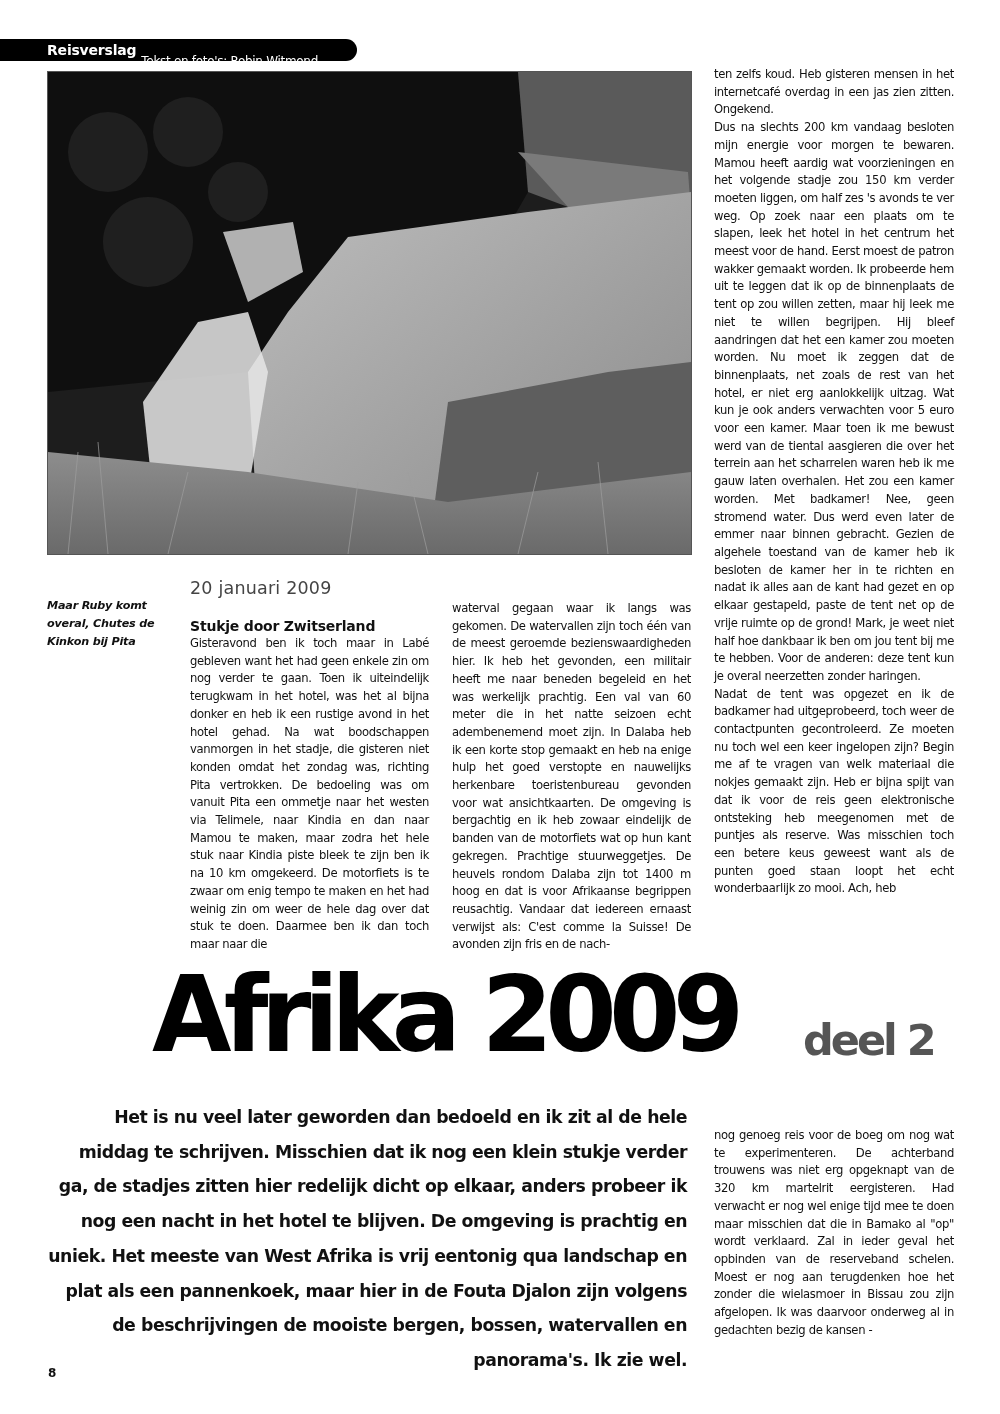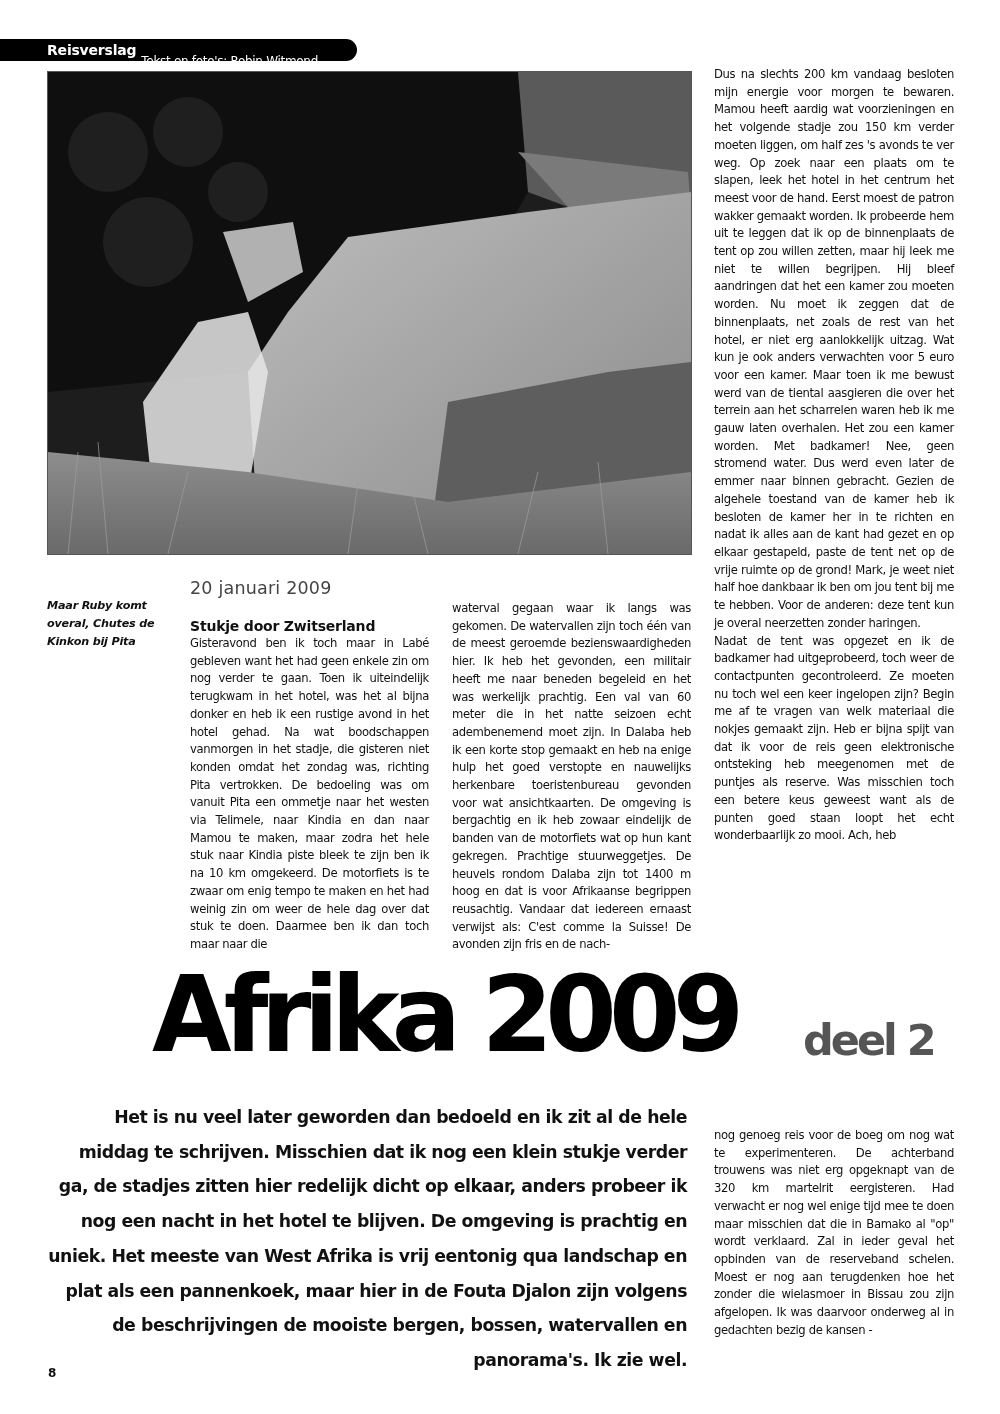--- a/index.html
+++ b/index.html
@@ -94,20 +94,21 @@
 <div class="col col-a">
   <span class="subhead">Stukje door Zwitserland</span>
   <p>Gisteravond ben ik toch maar in Labé gebleven want het had geen enkele zin om nog verder te gaan. Toen ik uiteindelijk terugkwam in het hotel, was het al bijna donker en heb ik een rustige avond in het hotel gehad. Na wat boodschappen vanmorgen in het stadje, die gisteren niet konden omdat het zondag was, richting Pita vertrokken. De bedoeling was om vanuit Pita een ommetje naar het westen via Telimele, naar Kindia en dan naar Mamou te maken, maar zodra het hele stuk naar Kindia piste bleek te zijn ben ik na 10 km omgekeerd. De motorfiets is te zwaar om enig tempo te maken en het had weinig zin om weer de hele dag over dat stuk te doen. Daarmee ben ik dan toch maar naar die</p>
 </div>
 
 <div class="col col-b">
   <p>waterval gegaan waar ik langs was gekomen. De watervallen zijn toch één van de meest geroemde bezienswaardigheden hier. Ik heb het gevonden, een militair heeft me naar beneden begeleid en het was werkelijk prachtig. Een val van 60 meter die in het natte seizoen echt adembenemend moet zijn. In Dalaba heb ik een korte stop gemaakt en heb na enige hulp het goed verstopte en nauwelijks herkenbare toeristenbureau gevonden voor wat ansichtkaarten. De omgeving is bergachtig en ik heb zowaar eindelijk de banden van de motorfiets wat op hun kant gekregen. Prachtige stuurweggetjes. De heuvels rondom Dalaba zijn tot 1400 m hoog en dat is voor Afrikaanse begrippen reusachtig. Vandaar dat iedereen ernaast verwijst als: C'est comme la Suisse! De avonden zijn fris en de nach-</p>
 </div>
 
 <div class="col col-c">
+  <p>ten zelfs koud. Heb gisteren mensen in het internetcafé overdag in een jas zien zitten. Ongekend.</p>
   <p>Dus na slechts 200 km vandaag besloten mijn energie voor morgen te bewaren. Mamou heeft aardig wat voorzieningen en het volgende stadje zou 150 km verder moeten liggen, om half zes 's avonds te ver weg. Op zoek naar een plaats om te slapen, leek het hotel in het centrum het meest voor de hand. Eerst moest de patron wakker gemaakt worden. Ik probeerde hem uit te leggen dat ik op de binnenplaats de tent op zou willen zetten, maar hij leek me niet te willen begrijpen. Hij bleef aandringen dat het een kamer zou moeten worden. Nu moet ik zeggen dat de binnenplaats, net zoals de rest van het hotel, er niet erg aanlokkelijk uitzag. Wat kun je ook anders verwachten voor 5 euro voor een kamer. Maar toen ik me bewust werd van de tiental aasgieren die over het terrein aan het scharrelen waren heb ik me gauw laten overhalen. Het zou een kamer worden. Met badkamer! Nee, geen stromend water. Dus werd even later de emmer naar binnen gebracht. Gezien de algehele toestand van de kamer heb ik besloten de kamer her in te richten en nadat ik alles aan de kant had gezet en op elkaar gestapeld, paste de tent net op de vrije ruimte op de grond! Mark, je weet niet half hoe dankbaar ik ben om jou tent bij me te hebben. Voor de anderen: deze tent kun je overal neerzetten zonder haringen.</p>
   <p>Nadat de tent was opgezet en ik de badkamer had uitgeprobeerd, toch weer de contactpunten gecontroleerd. Ze moeten nu toch wel een keer ingelopen zijn? Begin me af te vragen van welk materiaal die nokjes gemaakt zijn. Heb er bijna spijt van dat ik voor de reis geen elektronische ontsteking heb meegenomen met de puntjes als reserve. Was misschien toch een betere keus geweest want als de punten goed staan loopt het echt wonderbaarlijk zo mooi. Ach, heb</p>
 </div>
 
 <div class="title">Afrika 2009</div>
 <div class="subtitle">deel 2</div>
 
 <div class="intro">Het is nu veel later geworden dan bedoeld en ik zit al de hele middag te schrijven. Misschien dat ik nog een klein stukje verder ga, de stadjes zitten hier redelijk dicht op elkaar, anders probeer ik nog een nacht in het hotel te blijven. De omgeving is prachtig en uniek. Het meeste van West Afrika is vrij eentonig qua landschap en plat als een pannenkoek, maar hier in de Fouta Djalon zijn volgens de beschrijvingen de mooiste bergen, bossen, watervallen en panorama's. Ik zie wel.</div>
 
 <div class="col col-d">

